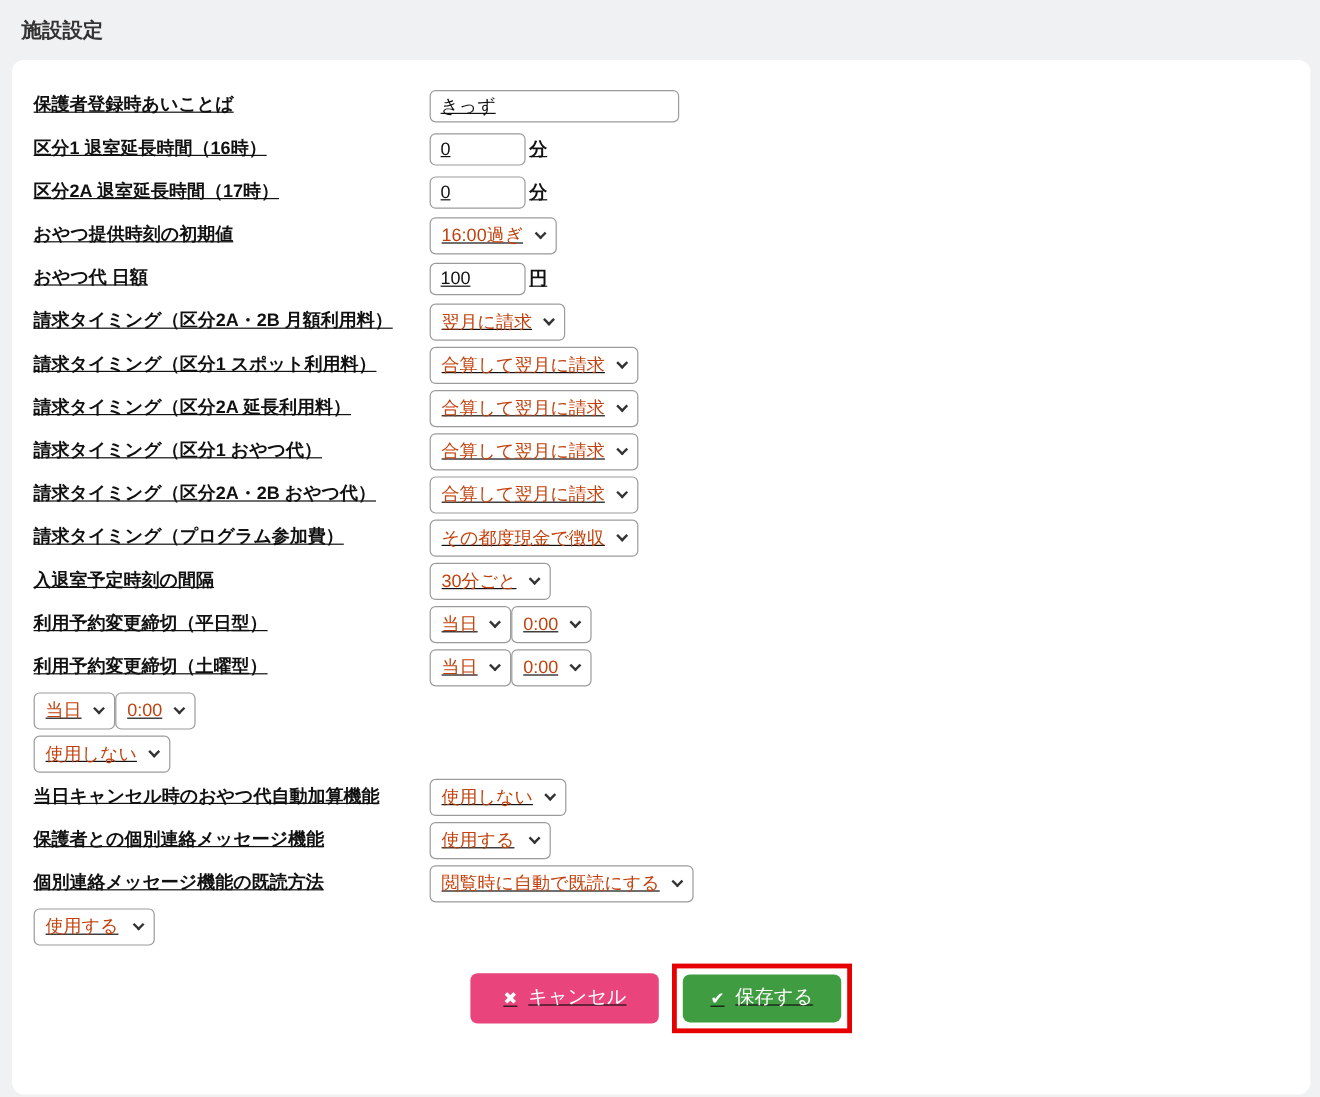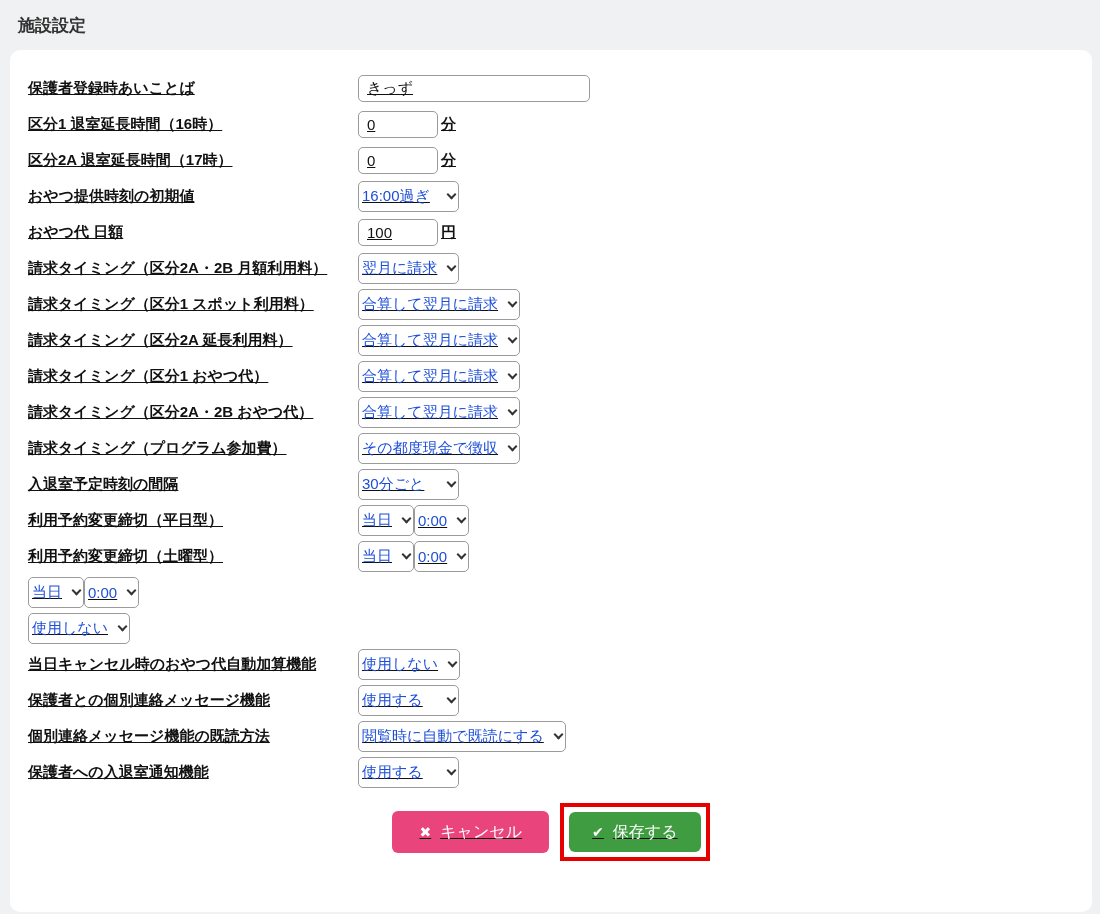--- a/index.html
+++ b/index.html
@@ -44,38 +44,38 @@
     height: 27px;
     border: 1px solid #9b9b9b;
     border-radius: 5px;
     padding: 2px 8px;
     font-size: 15px;
     font-family: inherit;
     color: #111;
     background: #fff;
     outline: none;
   }
-  .txt.wide { width: 232px; }
+  .txt.wide { width: 208px; }
   .txt.num  { width: 80px; }
   .suffix {
     font-size: 15px;
     font-weight: bold;
     margin-left: 3px;
   }
   .select {
     display: inline-flex;
     align-items: center;
     justify-content: space-between;
     height: 31px;
     border: 1px solid #9b9b9b;
     border-radius: 5px;
-    padding: 0 3px;
+    padding: 0 9px;
     background: #fff;
     font-size: 15px;
-    color: #1d4ed8;
+    color: #c2410c;
     cursor: pointer;
     white-space: nowrap;
   }
   .select.minw { min-width: 101px; }
   .select + .select { margin-left: 0; }
   .chev {
     width: 7px; height: 7px;
     border-right: 2px solid #333;
     border-bottom: 2px solid #333;
     transform: rotate(45deg);
@@ -284,21 +284,20 @@
       <div class="form-row">
     <label class="lbl">個別連絡メッセージ機能の既読方法</label>
     <div class="ctrl">
           <span class="select minw">
             <span>閲覧時に自動で既読にする</span>
             <span class="chev"></span>
           </span>
         </div>
   </div>
       <div class="form-row">
-    <label class="lbl">保護者への入退室通知機能</label>
     <div class="ctrl">
           <span class="select minw">
             <span>使用する</span>
             <span class="chev"></span>
           </span>
         </div>
   </div>
     </div>
 
   <div class="actions">

